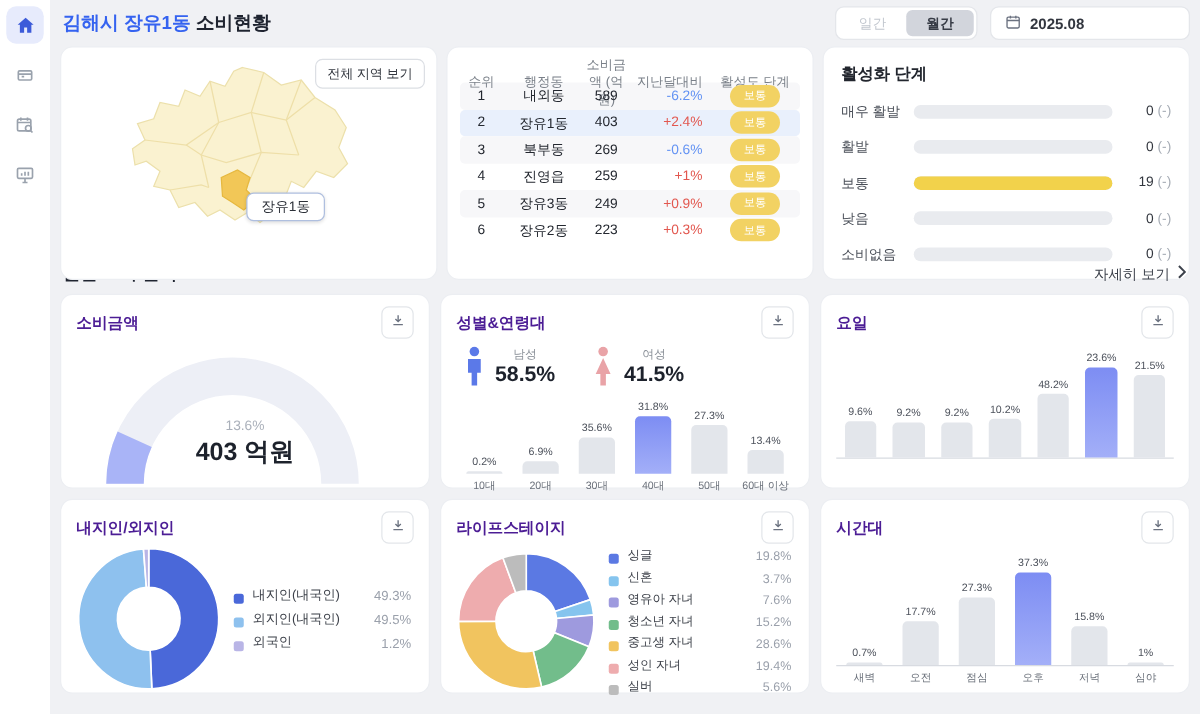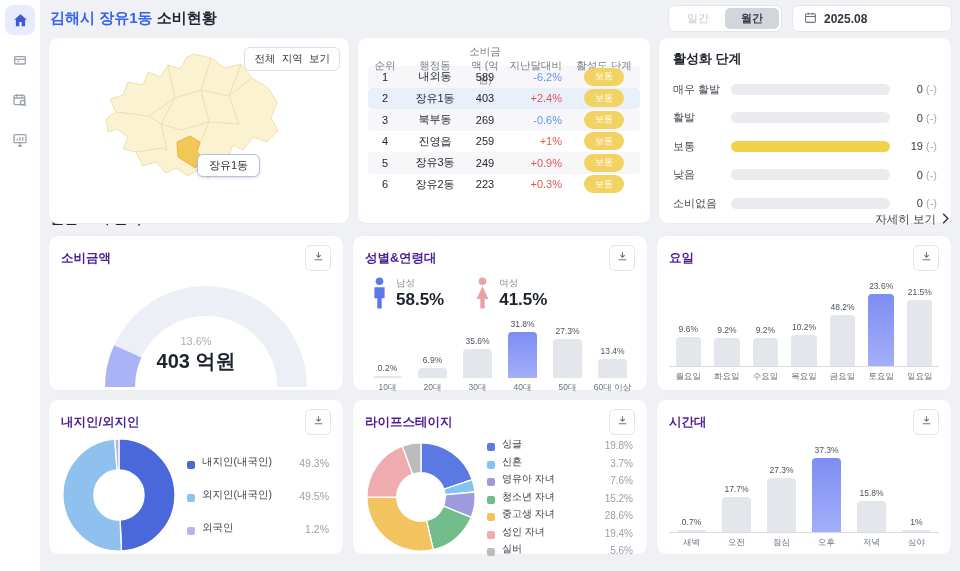--- a/index.html
+++ b/index.html
@@ -22,21 +22,21 @@
   .toggle button { border:none; background:transparent; width:54px; font-size:11px; color:#c2c7cf; border-radius:5px; cursor:pointer; font-family:inherit; }
   .toggle button.sel { background:#d2d5dc; color:#373c46; font-weight:bold; }
   .datebox { display:flex; align-items:center; gap:7px; background:#fff; border:1px solid #e4e6ea; border-radius:7px; height:27px; width:160px; padding:0 11px; font-size:12px; font-weight:bold; color:#32363f; cursor:pointer; }
 
   
   .card { background:#fff; border:1px solid #eceef2; border-radius:10px; }
   .top-grid { display:grid; grid-template-columns:302px 294px 1fr; gap:7px; height:162px; }
 
   
   .map-card { position:relative; overflow:hidden; }
-  .btn-region { position:absolute; top:9px; right:9px; background:#fff; border:1px solid #dcdfe4; border-radius:6px; font-size:10.5px; color:#33373f; padding:4px 9px; cursor:pointer; font-family:Liberation Mono, monospace;margin-left:37px; }
+  .btn-region { position:absolute; top:9px; right:9px; background:#fff; border:1px solid #dcdfe4; border-radius:6px; font-size:10.5px; color:#33373f; padding:4px 9px; cursor:pointer; font-family:Liberation Serif, serif;margin-left:37px; }
   .map-tooltip { position:absolute; left:148px; top:116px; background:#fff; border:1.5px solid #afbfdf; border-radius:6px; padding:3px 11px; font-size:11px; color:#2c3038; box-shadow:0 1px 3px rgba(0,0,0,.12); }
 
   
   .tbl-card { padding:7px 10px 6px; }
   .t-head,.t-row { display:grid; grid-template-columns:34px 66px 1fr 66px 72px; align-items:center; }
   .t-head { font-size:10.5px; color:#7a8089; height:21px; }
   .t-row { font-size:11px; height:21.5px; border-radius:4px; cursor:pointer; }
   .t-row.odd { background:#f7f7f9; }
   .t-row.sel { background:#e9f0fc; }
   .c-rank,.c-dong,.c-amt,.c-badge { text-align:center; }
@@ -59,45 +59,45 @@
   .sec-hdr h2 { font-size:14px; font-weight:bold; color:#1f2430; }
   .detail-link { font-size:11.5px; color:#3c414b; cursor:pointer; display:flex; align-items:center; gap:5px; }
 
   .cards-grid { display:grid; grid-template-columns:repeat(3,1fr); gap:8px; margin-bottom:8px; }
   .chart-card { height:156px; padding:9px 12px; position:relative; }
   .cc-head { display:flex; align-items:center; justify-content:space-between; }
   .cc-title { font-size:12.5px; font-weight:bold; color:#4c1d95; }
   .dl-btn { width:26px; height:26px; border:1px solid #e3e6ea; border-radius:6px; background:#fff; display:flex; align-items:center; justify-content:center; cursor:pointer; }
 
   
-  .gauge-wrap { position:relative; display:flex; justify-content:flex-end; }
+  .gauge-wrap { position:relative; display:flex; justify-content:flex-start; }
   .gauge-text { position:absolute; left:0; right:0; top:64px; text-align:center; }
   .gauge-pct { font-size:11px; color:#aab0ba; }
   .gauge-val { font-size:20px; font-weight:bold; color:#1d222c; margin-top:1px; }
 
   
   .gender-row { display:flex; gap:30px; margin:6px 0 2px 6px; }
   .g-item { display:flex; gap:8px; align-items:flex-start; }
-  .g-lab { font-size:9.5px; color:#8a9098; }
+  .g-lab { font-size:9.5px; color:#8a9098;text-align:center; }
   .g-pct { font-size:17px; font-weight:bold; color:#1d222c; }
 
   
   .bar-chart { margin-top:4px; }
   .bars-row { display:flex; align-items:flex-end; }
   .bars-row.baseline { border-bottom:1px solid #d8dbe1; }
   .bar-col { flex:1; display:flex; flex-direction:column; align-items:center; justify-content:flex-end; gap:3px; }
   .bar-val { font-size:8.5px; color:#4d525c; }
   .bar { width:66%; max-width:40px; background:#e3e6eb; border-radius:4px 4px 0 0; }
   .bar.hl { background:linear-gradient(180deg,#7d8df3,#a3aff8); }
   .labels-row { display:flex; margin-top:4px; }
   .bar-label { flex:1; text-align:center; font-size:8.5px; color:#6a707a; white-space:nowrap; }
 
   
   .donut-wrap { display:flex; align-items:center; gap:10px; margin-top:2px; }
-  .legend { flex:1; display:flex; flex-direction:column; gap:19px; padding-right:2px; }
+  .legend { flex:1; display:flex; flex-direction:column; gap:5px; padding-right:2px; }
   .legend.compact { gap:3.5px; }
   .lg-item { display:flex; align-items:flex-end; font-size:10.5px; }
   .legend.compact .lg-item { font-size:10px; }
   .lg-sq { width:8px; height:8px; border-radius:2px; flex:0 0 8px; }
   .lg-lab { margin-left:7px; color:#3c4049; }
   .lg-pct { margin-left:auto; color:#9aa0ab; }
 </style>
 </head>
 <body>
 
@@ -407,29 +407,20 @@
             </div>
             <div class="bar-col">
               <div class="bar-val">23.6%</div>
               <div class="bar hl" style="height: 72px;"></div>
             </div>
             <div class="bar-col">
               <div class="bar-val">21.5%</div>
               <div class="bar" style="height: 65.5932px;"></div>
             </div>
           </div>
-          <div class="labels-row">
-            <div class="bar-label">월요일</div>
-            <div class="bar-label">화요일</div>
-            <div class="bar-label">수요일</div>
-            <div class="bar-label">목요일</div>
-            <div class="bar-label">금요일</div>
-            <div class="bar-label">토요일</div>
-            <div class="bar-label">일요일</div>
-          </div>
       </div>
     </div>
   </div>
 
   <div class="cards-grid">
 
     <div class="card chart-card">
       <div class="cc-head">
         <span class="cc-title">내지인/외지인</span>
         <button class="dl-btn">

